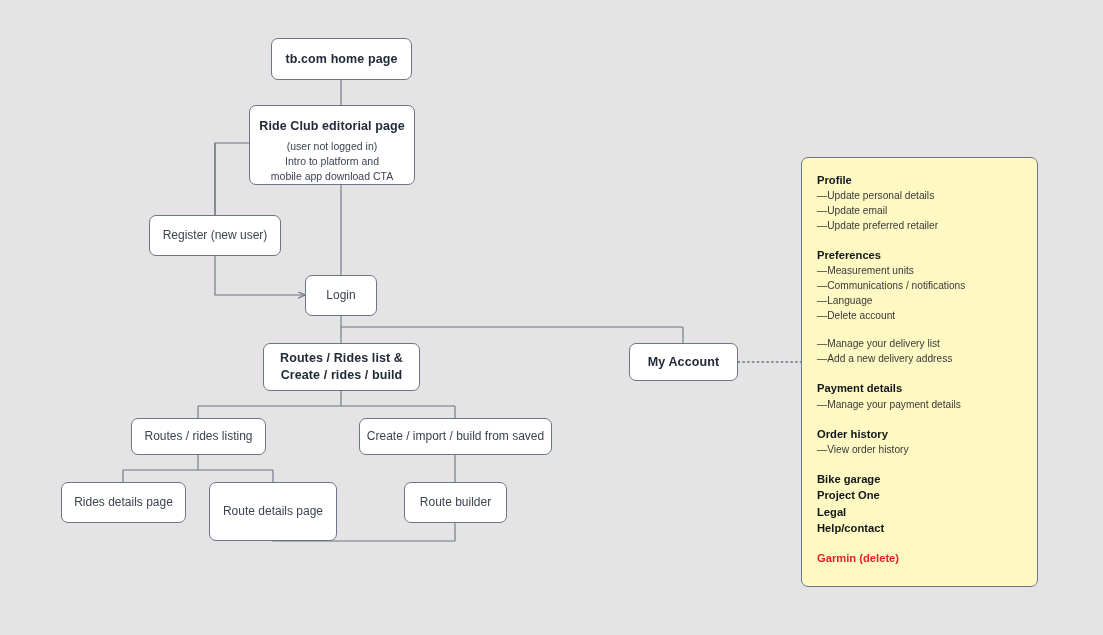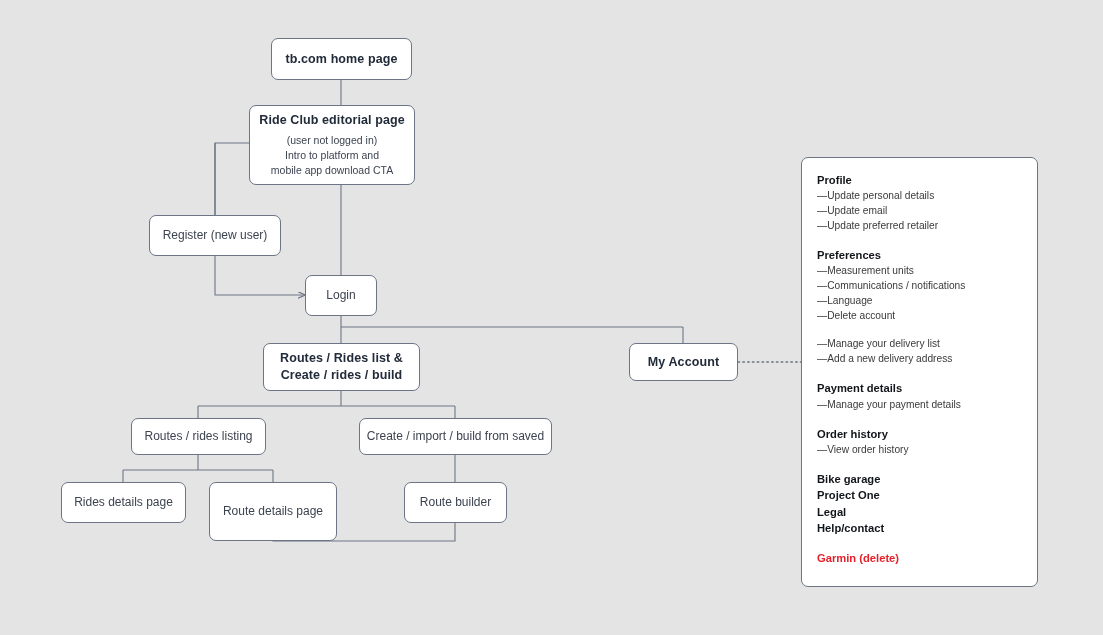--- a/index.html
+++ b/index.html
@@ -54,21 +54,21 @@
   .node .sub {
     font-weight: normal;
     font-size: 10.5px;
     line-height: 1.42;
     color: #3c4350;
     margin-top: 4px;
   }
   .panel {
     position: absolute;
     box-sizing: border-box;
-    background: #ffffff;
+    background: #fef9c3;
     border: 1px solid #6b7585;
     border-radius: 7px;
     z-index: 2;
     padding: 14px 0 0 15px;
     color: #1b1b1b;
   }
   .panel .grp { margin-bottom: 13px; }
   .panel .grp:last-child { margin-bottom: 0; }
   .panel .hd {
     font-size: 11.2px;
@@ -140,21 +140,21 @@
       <path d="M455,523 L455,541 L273,541 L273,528" marker-end="url(#arrowhead)"></path>
     </g>
 
     <path d="M738,362 L801,362" fill="none" stroke="#6b7585" stroke-width="1.4" stroke-dasharray="1.6 3.2" stroke-linecap="round"></path>
   </svg>
 
   <div class="node" style="left:271px; top:38px; width:141px; height:42px;">
     <div class="title-bold">tb.com home page</div>
   </div>
 
-  <div class="node" style="left:249px; top:105px; width:166px; height:80px;">
+  <div class="node" style="left:249px; top:105px; width:166px; height:80px;justify-content:flex-end;">
     <div class="title-bold">Ride Club editorial page</div>
     <div class="sub">
       <div>(user not logged in)</div>
       <div>Intro to platform and</div>
       <div>mobile app download CTA</div>
     </div>
   </div>
 
   <div class="node" style="left:149px; top:215px; width:132px; height:41px;">
     <div class="title-plain">Register (new user)</div>

